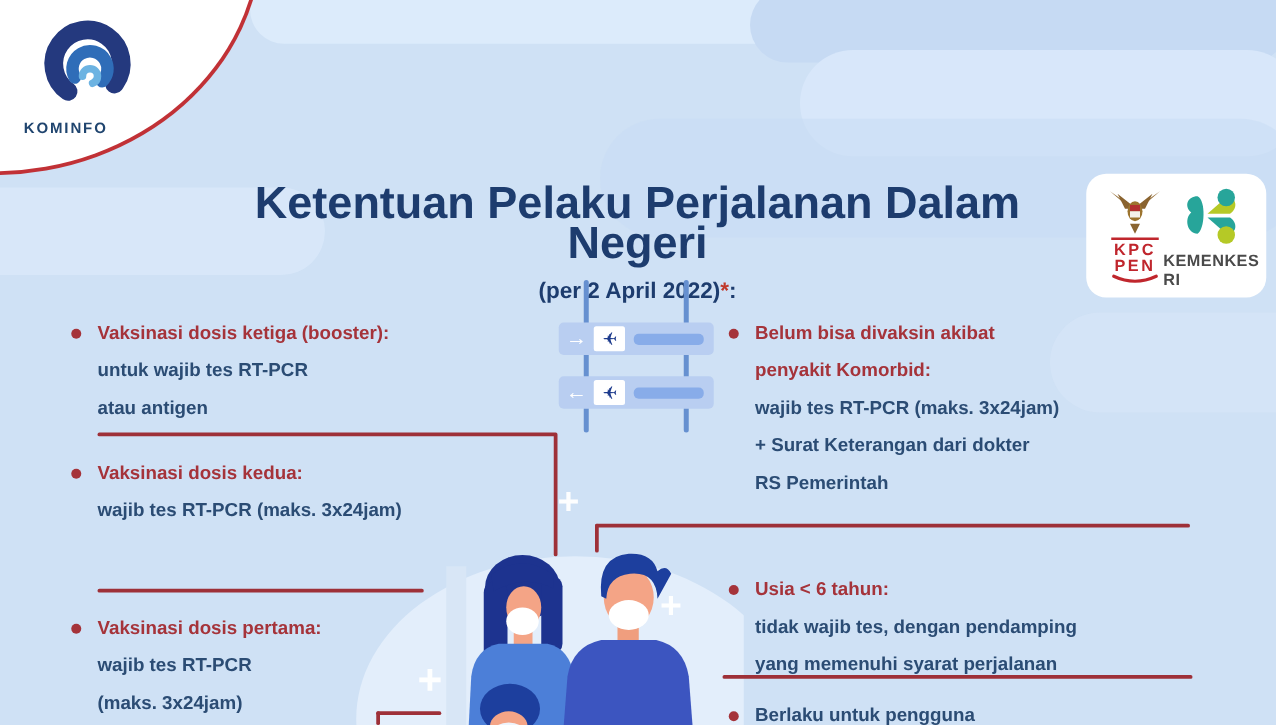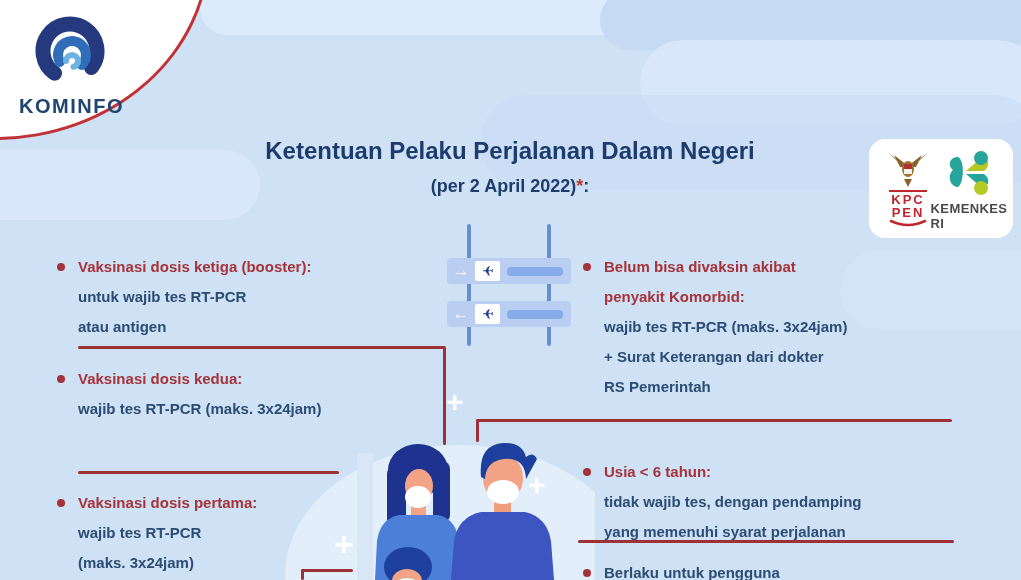--- a/index.html
+++ b/index.html
@@ -20,27 +20,27 @@
   }
   .cloud{position:absolute;border-radius:999px;}
   
   .kominfo-card{
     position:absolute;left:-14px;top:-50px;width:224px;height:190px;
     background:#ffffff;border:3px solid #c13136;
     border-bottom-right-radius:215px 190px;
     box-sizing:border-box;
   }
   .kominfo-label{
-    position:absolute;left:30px;top:142px;font-size:20px;font-weight:bold;
+    position:absolute;left:30px;top:142px;font-size:12px;font-weight:bold;
     letter-spacing:1.5px;color:#20456f;
   }
   .kominfo-swirl{position:absolute;left:42px;top:62px;}
   
   .title-block{position:absolute;left:180px;top:134px;width:660px;text-align:center;}
-  .title-block h1{margin:1px;font-size:24px;line-height:32px;font-weight:bold;color:var(--navy);}
+  .title-block h1{margin:12px;font-size:36px;line-height:32px;font-weight:bold;color:var(--navy);}
   .subtitle{margin-top:9px;font-size:18px;font-weight:bold;color:var(--navy);}
   .subtitle .star{color:#c0392b;}
   
   .org-card{
     position:absolute;left:869px;top:139px;width:144px;height:99px;background:#fff;
     border-radius:16px;display:flex;align-items:center;justify-content:center;gap:0;
   }
   .kpc{display:flex;flex-direction:column;align-items:center;width:56px;}
   .kpc-rule{width:38px;height:2px;background:#c0262d;margin:1px 0 1px 0;}
   .kpc-text{font-size:13px;line-height:13px;font-weight:bold;color:#c0262d;letter-spacing:2px;}

